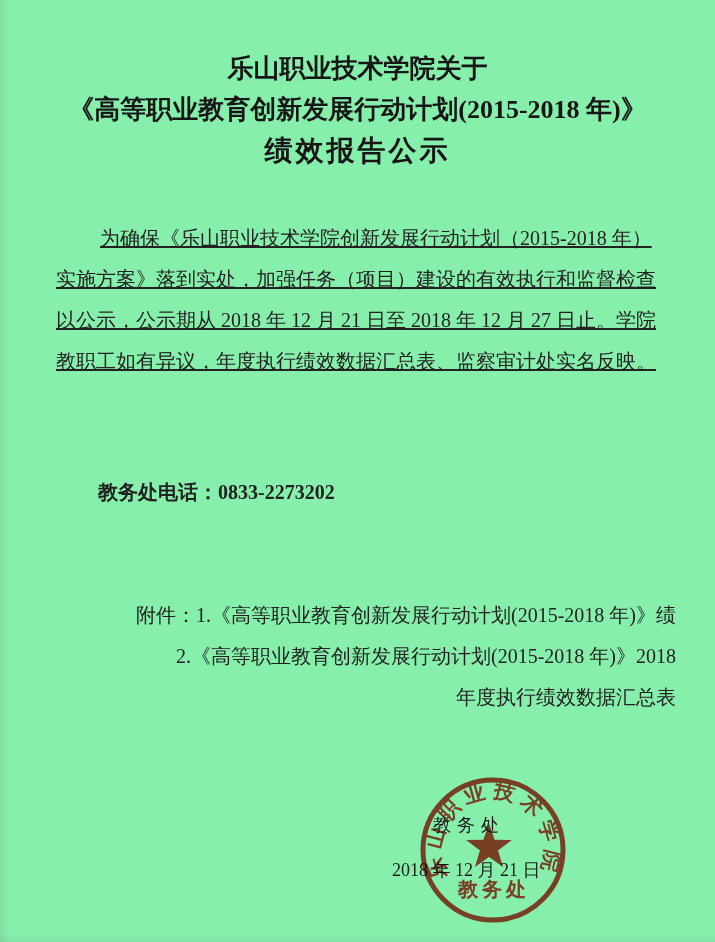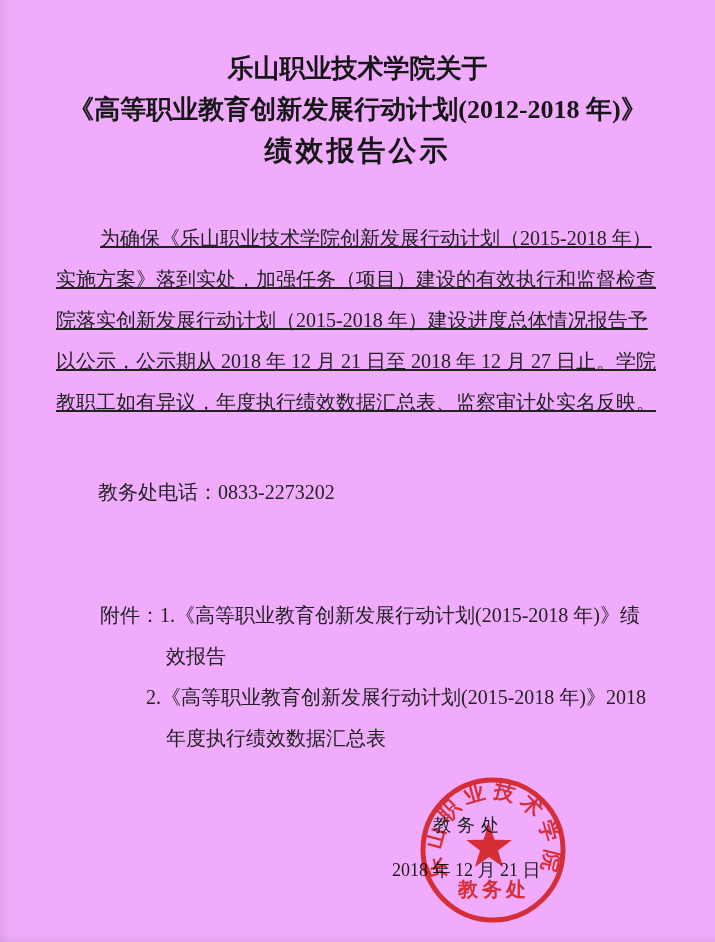--- a/index.html
+++ b/index.html
@@ -4,21 +4,21 @@
 <style>
   html, body {
     margin: 0;
     padding: 0;
     background: #ffffff;
   }
   .page {
     position: relative;
     width: 715px;
     height: 942px;
-    background: #f0abfc;
+    background: #86efac;
     overflow: hidden;
     font-family: "Liberation Serif", "DejaVu Serif", serif;
     color: #1e1e1e;
   }
   
   .edge-left {
     position: absolute;
     left: 0; top: 0; bottom: 0;
     width: 10px;
     background: linear-gradient(to right, rgba(90,90,90,0.10), rgba(90,90,90,0));
@@ -63,33 +63,34 @@
   .body-line.first { padding-left: 44px; }
 
   .contact-block {
     position: absolute;
     top: 472px;
     left: 98px;
     font-size: 20px;
     line-height: 41px;
     color: #222222;
     white-space: nowrap;
+    font-weight: bold;
   }
 
   .attachment-block {
     position: absolute;
     top: 595px;
     left: 56px;
     width: 620px;
     font-size: 20px;
     line-height: 41px;
     color: #222222;
     white-space: nowrap;
   }
-  .att-line { height: 41px; }
+  .att-line { height: 41px; text-align: right; }
   .att-line.a1 { padding-left: 44px; }
   .att-line.a2 { padding-left: 110px; }
   .att-line.a3 { padding-left: 90px; }
   .att-line.a4 { padding-left: 110px; font-family: Liberation Serif, serif; }
 
   .sig-dept {
     position: absolute;
     left: 433px;
     top: 813px;
     font-size: 18px;
@@ -132,39 +133,37 @@
 </head>
 <body>
 
 <div class="page">
 
   <div class="edge-left"></div>
   <div class="edge-bottom"></div>
 
   <div class="title-block">
     <div class="title-line-1">乐山职业技术学院关于</div>
-    <div class="title-line-2">《高等职业教育创新发展行动计划(2012-2018 年)》</div>
+    <div class="title-line-2">《高等职业教育创新发展行动计划(2015-2018 年)》</div>
     <div class="title-line-3">绩效报告公示</div>
   </div>
 
   <div class="body-block">
     <div class="body-line first">为确保《乐山职业技术学院创新发展行动计划（2015-2018 年）</div>
     <div class="body-line">实施方案》落到实处，加强任务（项目）建设的有效执行和监督检查</div>
-    <div class="body-line">院落实创新发展行动计划（2015-2018 年）建设进度总体情况报告予</div>
     <div class="body-line">以公示，公示期从 2018 年 12 月 21 日至 2018 年 12 月 27 日止。学院</div>
     <div class="body-line">教职工如有异议，年度执行绩效数据汇总表、监察审计处实名反映。</div>
   </div>
 
   <div class="contact-block">
     <div>教务处电话：0833-2273202</div>
   </div>
 
   <div class="attachment-block">
     <div class="att-line a1">附件：1.《高等职业教育创新发展行动计划(2015-2018 年)》绩</div>
-    <div class="att-line a2">效报告</div>
     <div class="att-line a3">2.《高等职业教育创新发展行动计划(2015-2018 年)》2018</div>
     <div class="att-line a4">年度执行绩效数据汇总表</div>
   </div>
 
   <div class="sig-dept">教务处</div>
   <div class="sig-date">2018 年 12 月 21 日</div>
 
   <svg class="seal" viewBox="0 0 160 160" xmlns="http://www.w3.org/2000/svg">
     <circle cx="80" cy="80" r="70" fill="none" stroke-width="5" stroke="#e2382a"></circle>
     <path id="sealArcPath" d="M 35.9 107.6 A 52 52 0 1 1 124.1 107.6" fill="none"></path>

